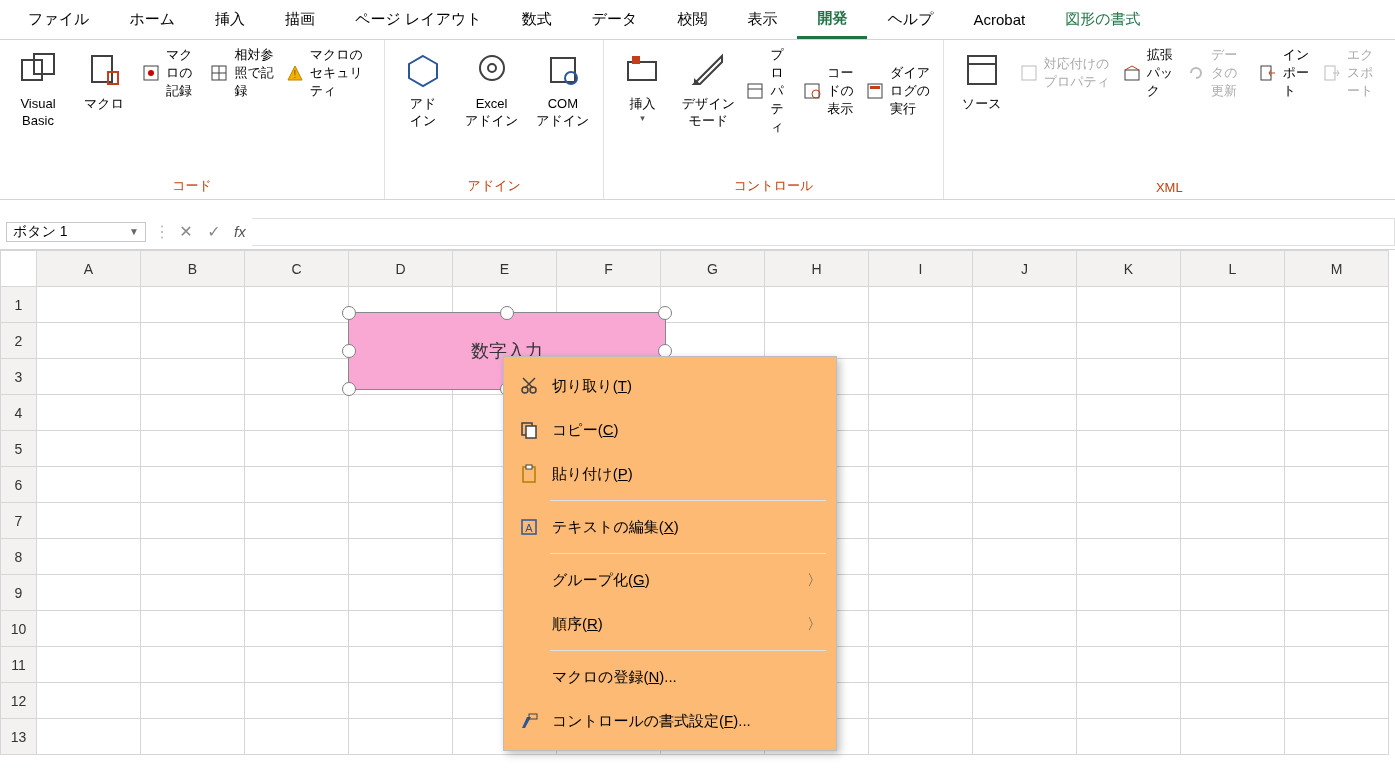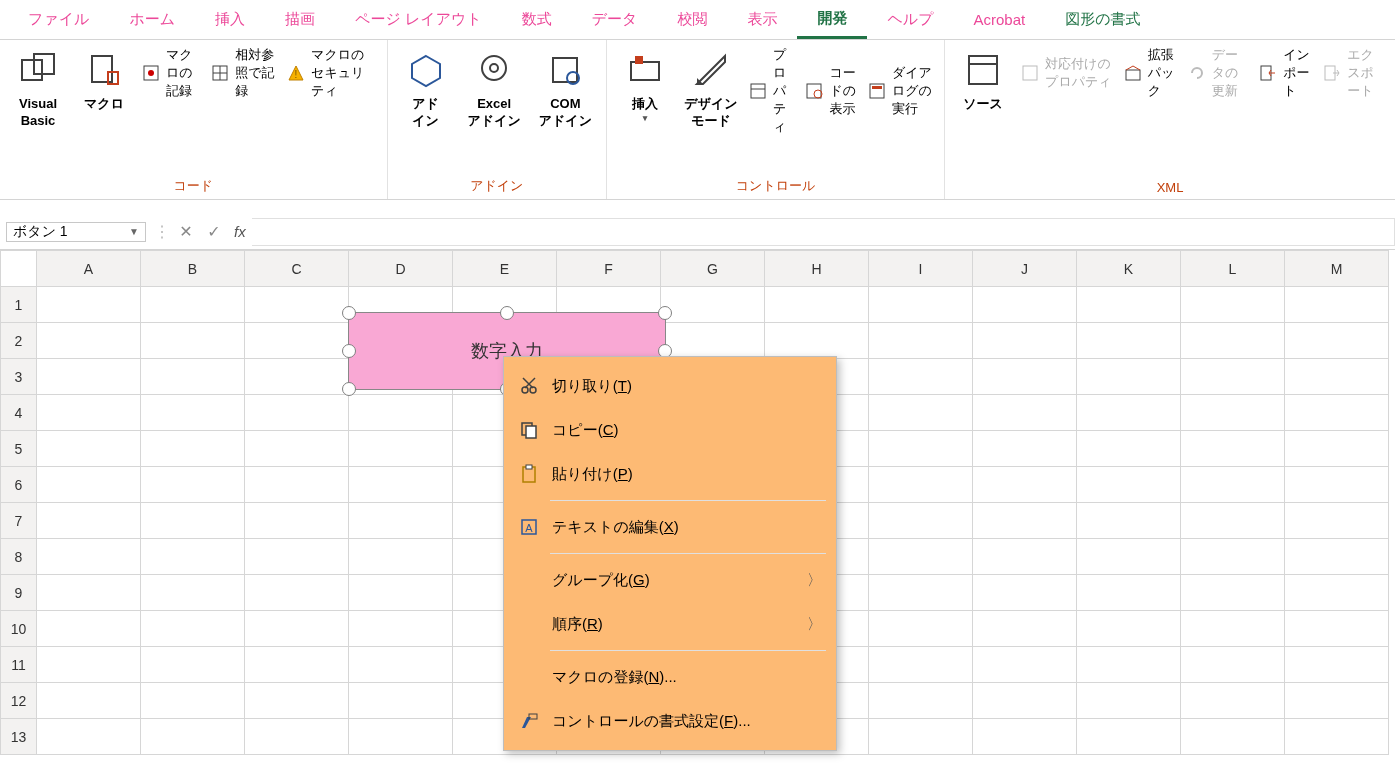--- a/index.html
+++ b/index.html
@@ -1,28 +1,28 @@
 <!DOCTYPE html>
 <html><head>
 <meta charset="utf-8">
 <style>
 * { margin: 0; padding: 0; box-sizing: border-box; font-family: "Yu Gothic UI", "Meiryo", sans-serif; }
 body { background: #fff; width: 1395px; height: 775px; overflow: hidden; position: relative; }
 
 
 .ribbon-tabs { display: flex; height: 40px; border-bottom: 1px solid #d4d4d4; padding-left: 8px; align-items: center; }
-.ribbon-tab { padding: 0 20px; height: 100%; display: flex; align-items: center; font-size: 15px; color: #ec4899; cursor: pointer; }
+.ribbon-tab { padding: 0 20px; height: 100%; display: flex; align-items: center; font-size: 15px; color: #000000; cursor: pointer; }
 .ribbon-tab.active { color: #217346; font-weight: 600; border-bottom: 3px solid #217346; }
 
 
 .ribbon-content { display: flex; height: 160px; border-bottom: 1px solid #d4d4d4; background: #fff; }
 .ribbon-group { display: flex; flex-direction: column; border-right: 1px solid #e2e2e2; padding: 4px 8px 2px; }
 .ribbon-group-body { flex: 1; display: flex; align-items: flex-start; gap: 6px; }
 .ribbon-group-label { text-align: center; font-size: 13px; color: #c2410c; padding: 4px 0 2px; }
-.big-btn { display: flex; flex-direction: column; align-items: center; justify-content: flex-end; padding: 4px 6px; cursor: pointer; min-width: 60px; font-weight: bold; }
+.big-btn { display: flex; flex-direction: column; align-items: center; justify-content: flex-end; padding: 4px 6px; cursor: pointer; min-width: 60px; }
 .big-btn .icon-box { width: 44px; height: 44px; margin-bottom: 4px; display:flex; align-items:center; justify-content:center; }
 .big-btn span { font-size: 13px; text-align: center; line-height: 1.3; }
 .small-list { display: flex; flex-direction: row; gap: 6px; justify-content: center; }
 .small-item { display: flex; align-items: center; gap: 6px; font-size: 13px; cursor: pointer; padding: 2px; }
 .small-item .mini-icon { width: 20px; height: 20px; display:flex; align-items:center; justify-content:center; }
 .disabled { color: #aaa; }
 
 
 .formula-bar { display: flex; height: 36px; border-bottom: 1px solid #d4d4d4; align-items: center; margin-top: 14px;}
 .name-box { width: 140px; height: 20px; border: 1px solid #c8c8c8; margin: 0 6px; display: flex; align-items: center; justify-content: space-between; padding: 0 6px; font-size: 14px; }

